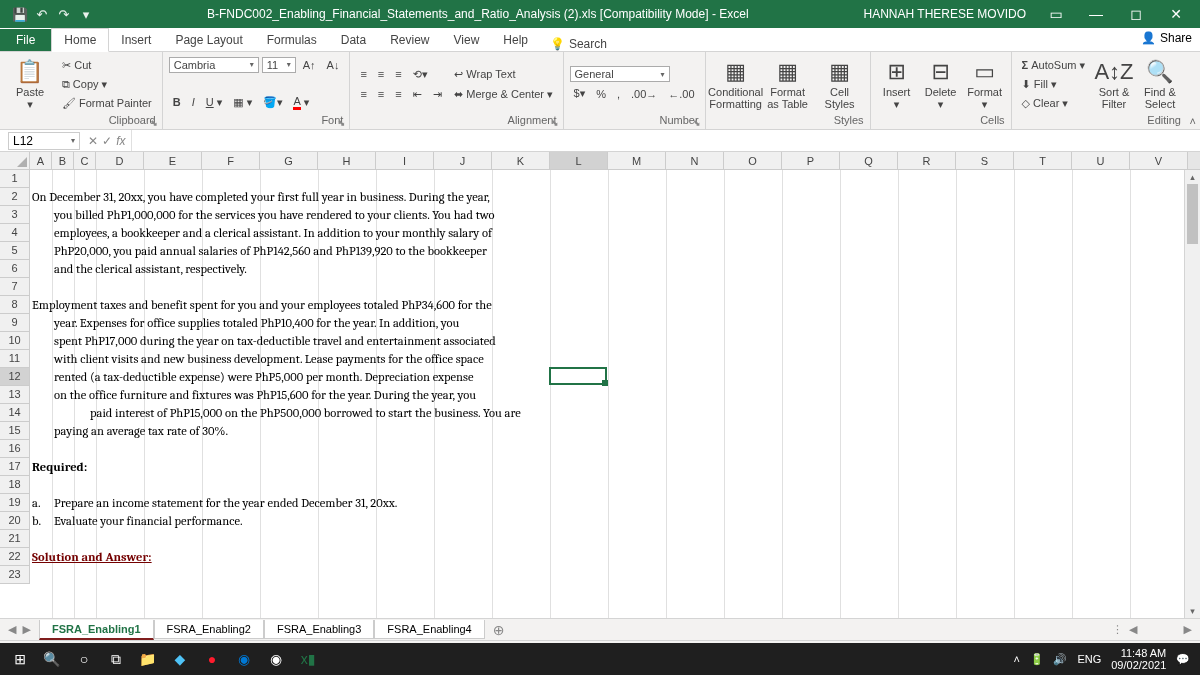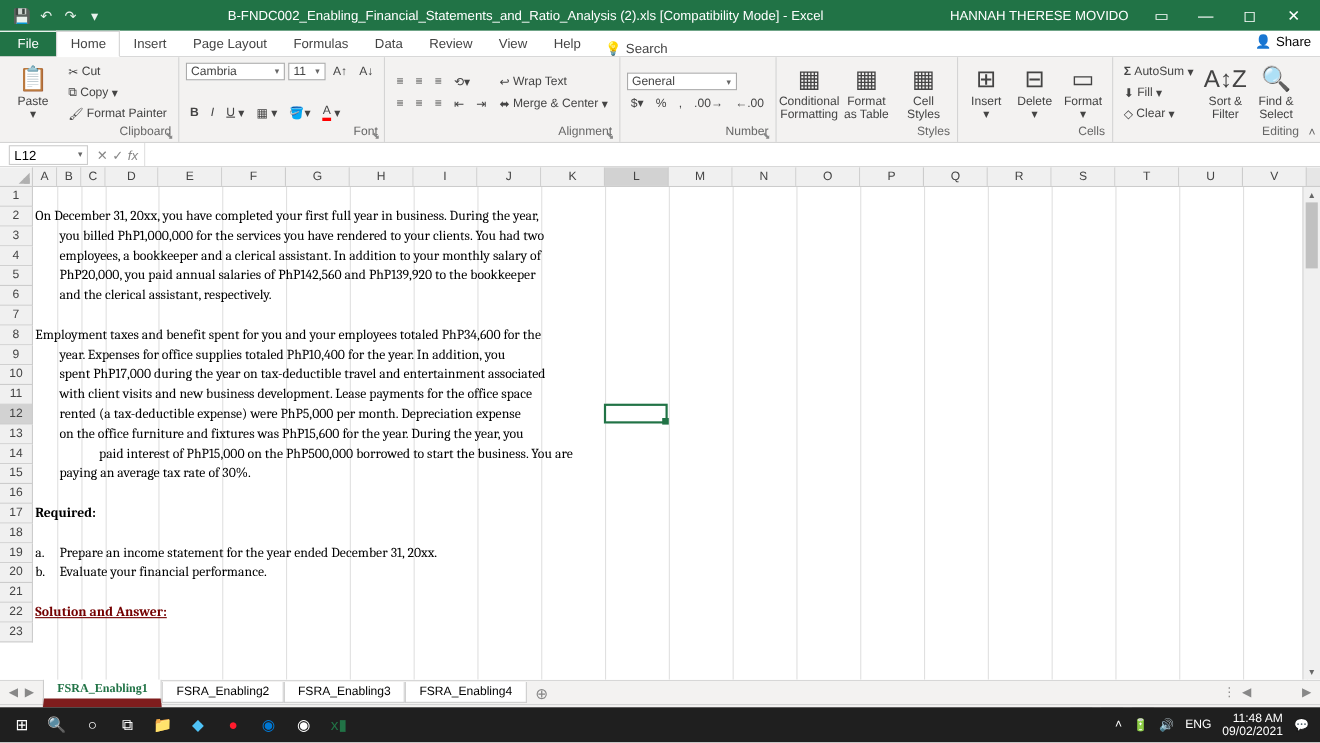--- a/index.html
+++ b/index.html
@@ -64,21 +64,21 @@
 .gridlines { position: absolute; top: 18px; left: 30px; right: 0; bottom: 0; pointer-events: none; }
 .vline { position: absolute; top: 0; bottom: 0; width: 1px; background: #e0e0e0; }
 .scrolly { position: absolute; right: 0; top: 18px; bottom: 0; width: 16px; background: #f0f0f0; border-left: 1px solid #d4d4d4; }
 .scrolly .thumb { position: absolute; top: 14px; left: 2px; right: 2px; height: 60px; background: #c1c1c1; }
 .scrolly .arr { position: absolute; left: 0; right: 0; height: 14px; text-align: center; font-size: 9px; color: #666; line-height: 14px; }
 
 
 .sheetbar { height: 22px; border-top: 1px solid #d4d4d4; display: flex; align-items: center; background: #f3f2f1; font-size: 11px; }
 .sheetnav { padding: 0 8px; color: #888; display: flex; gap: 6px; }
 .sheettab { padding: 3px 12px; background: #fff; border: 1px solid #ccc; border-top: none; cursor: pointer; }
-.sheettab.active { border-bottom: 8px solid #7f1d1d; font-weight: bold; color: #217346; font-family: Liberation Serif, serif; }
+.sheettab.active { border-bottom: 2px solid #7f1d1d; font-weight: bold; color: #217346; }
 .addsheet { padding: 0 8px; color: #888; font-size: 14px; }
 .sheetscroll { margin-left: auto; padding: 0 8px; display: flex; gap: 6px; color: #888; }
 
 
 .statusbar { height: 20px; background: #f3f2f1; border-top: 1px solid #d4d4d4; display: flex; align-items: center; font-size: 11px; color: #444; padding: 0 8px; }
 .statusbar .zoom { margin-left: auto; display: flex; align-items: center; gap: 8px; }
 .viewbtn { width: 20px; height: 16px; border: 1px solid #ccc; background: #fff; }
 .slider { width: 70px; height: 4px; background: #ccc; position: relative; }
 .slider .th { width: 8px; height: 12px; background: #888; position: absolute; top: -4px; left: 40px; }
 

